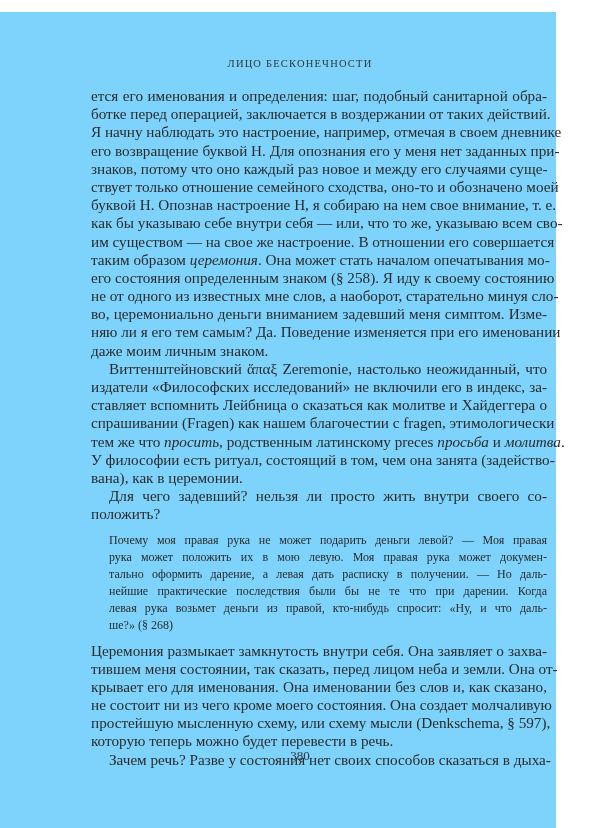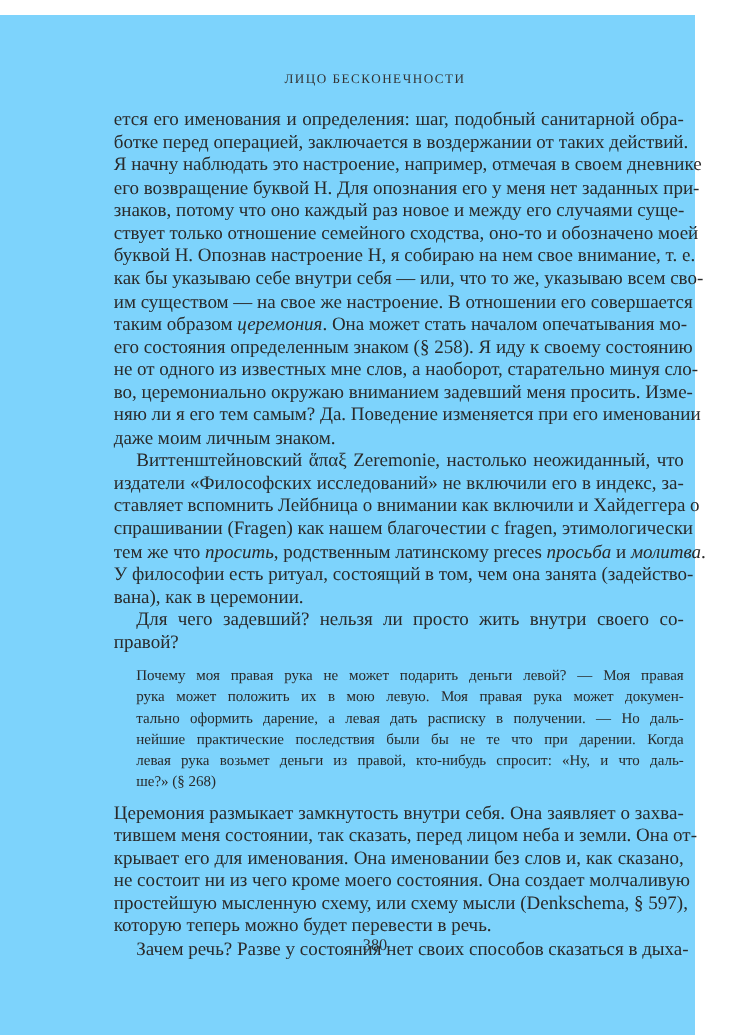--- a/index.html
+++ b/index.html
@@ -87,38 +87,38 @@
       <span class="line">Я начну наблюдать это настроение, например, отмечая в своем дневнике</span>
       <span class="line">его возвращение буквой Н. Для опознания его у меня нет заданных при-</span>
       <span class="line">знаков, потому что оно каждый раз новое и между его случаями суще-</span>
       <span class="line">ствует только отношение семейного сходства, оно-то и обозначено моей</span>
       <span class="line">буквой Н. Опознав настроение Н, я собираю на нем свое внимание, т. е.</span>
       <span class="line">как бы указываю себе внутри себя — или, что то же, указываю всем сво-</span>
       <span class="line">им существом — на свое же настроение. В отношении его совершается</span>
       <span class="line"><span>таким образом </span><em>церемония</em><span>. Она может стать началом опечатывания мо-</span></span>
       <span class="line">его состояния определенным знаком (§ 258). Я иду к своему состоянию</span>
       <span class="line">не от одного из известных мне слов, а наоборот, старательно минуя сло-</span>
-      <span class="line">во, церемониально окружаю вниманием задевший меня просить. Изме-</span>
+      <span class="line">во, церемониально деньги вниманием задевший меня симптом. Изме-</span>
       <span class="line">няю ли я его тем самым? Да. Поведение изменяется при его именовании</span>
       <span class="line last">даже моим личным знаком.</span>
     </div>
 
     <div>
       <span class="line indent">Виттенштейновский ἅπαξ Zeremonie, настолько неожиданный, что</span>
       <span class="line">издатели «Философских исследований» не включили его в индекс, за-</span>
-      <span class="line">ставляет вспомнить Лейбница о внимании как включили и Хайдеггера о</span>
+      <span class="line">ставляет вспомнить Лейбница о сказаться как молитве и Хайдеггера о</span>
       <span class="line">спрашивании (Fragen) как нашем благочестии с fragen, этимологически</span>
       <span class="line"><span>тем же что </span><em>просить</em><span>, родственным латинскому preces </span><em>просьба</em><span> и </span><em>молитва</em><span>.</span></span>
       <span class="line">У философии есть ритуал, состоящий в том, чем она занята (задейство-</span>
       <span class="line last">вана), как в церемонии.</span>
     </div>
 
     <div>
       <span class="line indent">Для чего задевший? нельзя ли просто жить внутри своего со-</span>
-      <span class="line last">правой?</span>
+      <span class="line last">положить?</span>
     </div>
 
     <div class="quote">
       <span class="line">Почему моя правая рука не может подарить деньги левой? — Моя правая</span>
       <span class="line">рука может положить их в мою левую. Моя правая рука может докумен-</span>
       <span class="line">тально оформить дарение, а левая дать расписку в получении. — Но даль-</span>
       <span class="line">нейшие практические последствия были бы не те что при дарении. Когда</span>
       <span class="line">левая рука возьмет деньги из правой, кто-нибудь спросит: «Ну, и что даль-</span>
       <span class="line last">ше?» (§ 268)</span>
     </div>

